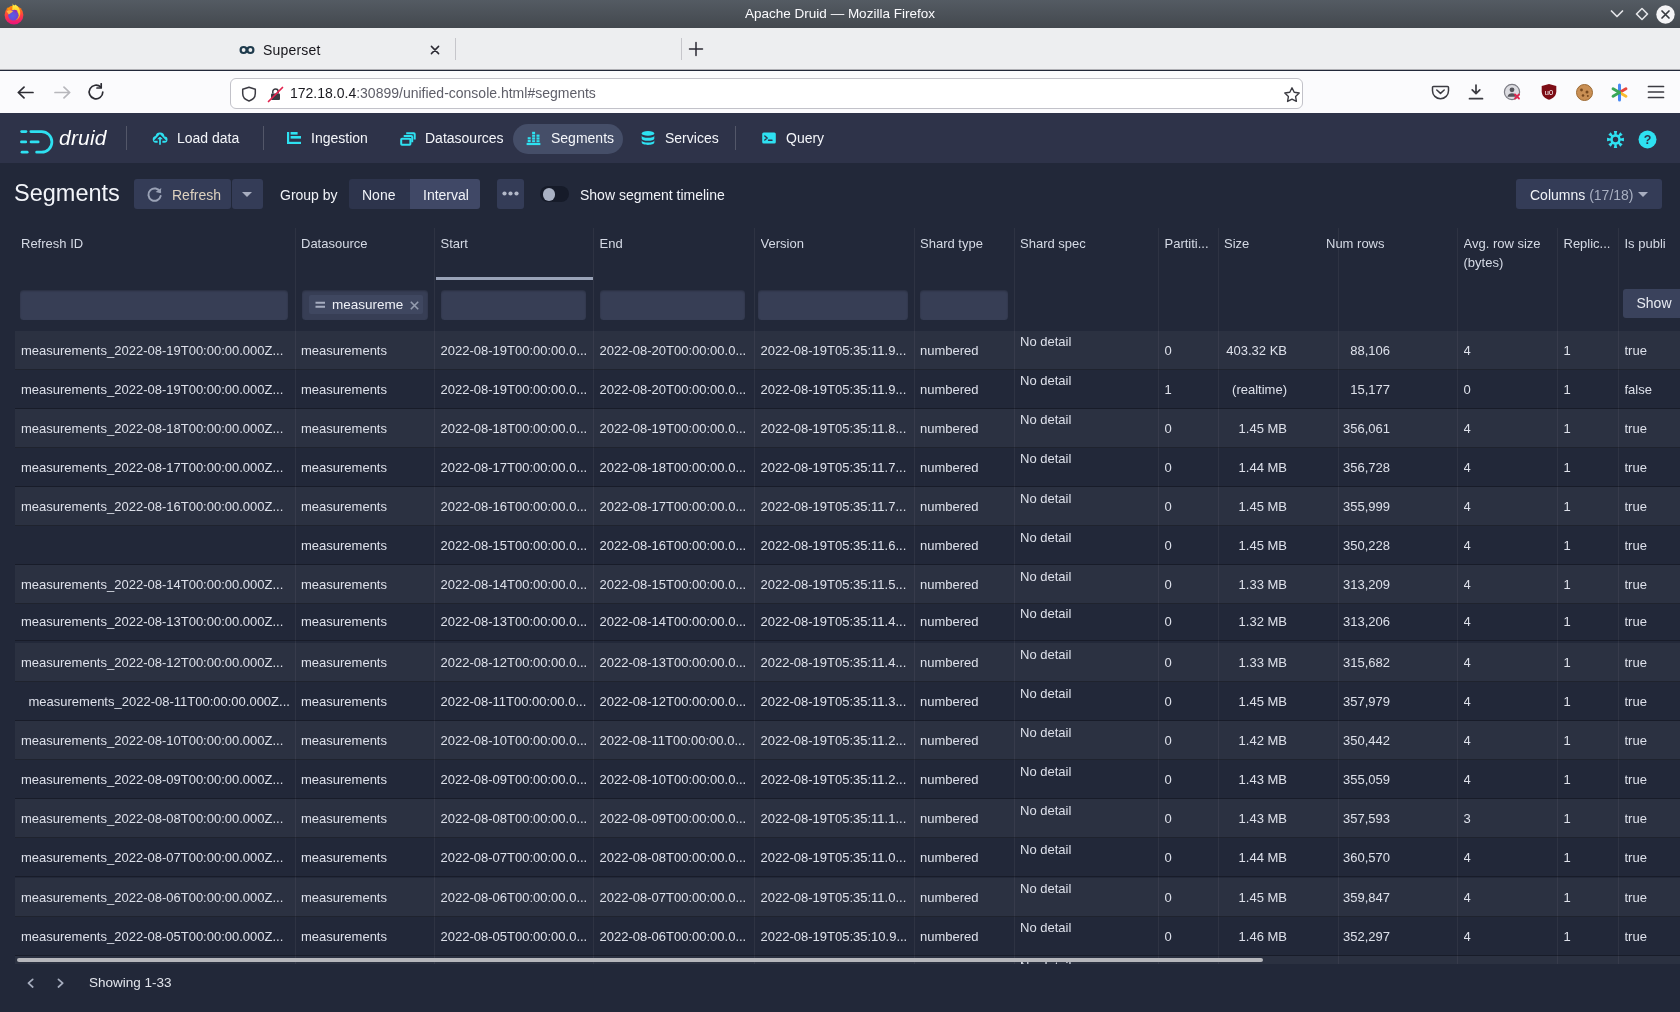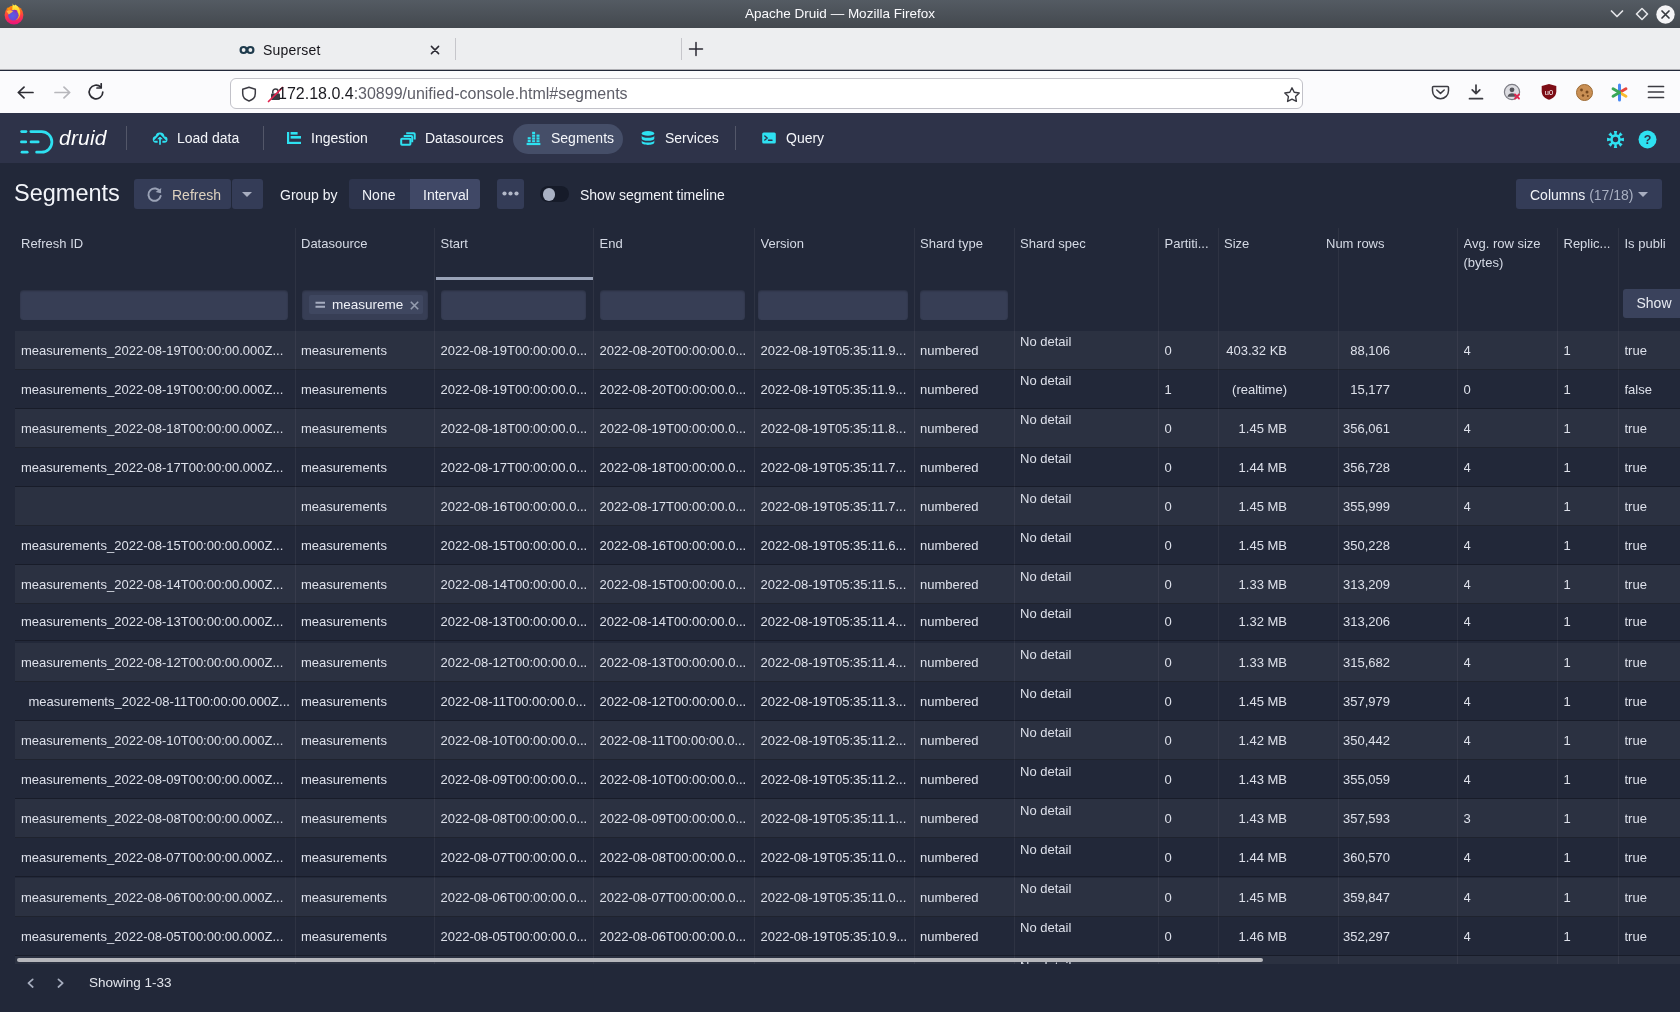--- a/index.html
+++ b/index.html
@@ -9,21 +9,21 @@
 #titlebar .title{position:absolute;left:0;right:0;top:0;height:28px;line-height:28px;text-align:center;color:#fbfbfe;font-size:13.5px;}
 #tabbar{position:absolute;left:0;top:28px;width:1680px;height:42px;background:#edeef0;border-bottom:1px solid #b0b0b5;}
 .tab{position:absolute;top:4px;height:36px;border-radius:4px;font-size:14px;color:#15141a;letter-spacing:0.5px;}
 .tab.active{background:#fdfdfe;border:1px solid #cfd0d4;box-shadow:0 1px 2px rgba(0,0,0,0.18);}
 .tab.active .lbl{margin-left:-1px;margin-top:-1px;}
 .tab .fav{position:absolute;left:11px;top:10px;width:16px;height:16px;}
 .tab .lbl{position:absolute;left:35px;top:0;line-height:36px;letter-spacing:0.2px;white-space:nowrap;}
 .tclose{position:absolute;top:9px;width:18px;height:18px;}
 #urlrow{position:absolute;left:0;top:71px;width:1680px;height:42px;background:#fbfbfd;}
 #urlfield{position:absolute;left:230px;top:7px;width:1073px;height:31px;background:#ffffff;border:1px solid #c2c2c9;border-radius:6px;}
-#urltext{position:absolute;left:47px;top:0;line-height:29px;font-size:16px;color:#5e5e68;white-space:nowrap;}
+#urltext{position:absolute;left:59px;top:0;line-height:29px;font-size:14px;color:#5e5e68;white-space:nowrap;}
 #urltext b{color:#1b1b21;font-weight:normal;}
 
 #navbar{position:absolute;left:0;top:113px;width:1680px;height:50px;background:#2e3349;}
 .navitem{position:absolute;top:0;height:50px;color:#f4f6fa;font-size:14px;}
 .navitem .ic{position:absolute;top:17px;left:0;width:16px;height:16px;}
 .navitem .tx{position:absolute;left:25px;top:0;line-height:50px;white-space:nowrap;}
 .navsep{position:absolute;top:13px;width:1px;height:24px;background:rgba(255,255,255,0.18);}
 #segpill{position:absolute;left:512.5px;top:10.5px;width:110px;height:30px;background:#454e68;border-radius:15px;}
 
 #h1seg{position:absolute;left:14px;top:179.5px;font-size:23.5px;color:#f2f4f9;}
@@ -376,36 +376,36 @@
         <div class="c topal" style="left:1005.50px;width:131.50px;">No detail</div>
         <div class="c " style="left:1150.00px;width:46.50px;">0</div>
         <div class="c r" style="left:1204.50px;width:68.00px;">1.44 MB</div>
         <div class="c r" style="left:1323.50px;width:52.00px;">356,728</div>
         <div class="c " style="left:1449.00px;width:87.00px;">4</div>
         <div class="c " style="left:1549.00px;width:48.00px;">1</div>
         <div class="c " style="left:1610.00px;width:49.00px;">true</div>
         <div class="bb"></div>
       </div>
 <div class="tr odd" style="top:259.00px;height:39.05px;">
+        <div class="c " style="left:6.50px;width:275.00px;">measurements_2022-08-16T00:00:00.000Z...</div>
         <div class="c " style="left:286.50px;width:126.00px;">measurements</div>
         <div class="c " style="left:426.00px;width:152.00px;">2022-08-16T00:00:00.0...</div>
         <div class="c " style="left:585.00px;width:154.00px;">2022-08-17T00:00:00.0...</div>
         <div class="c " style="left:746.00px;width:152.50px;">2022-08-19T05:35:11.7...</div>
         <div class="c " style="left:905.50px;width:87.00px;">numbered</div>
         <div class="c topal" style="left:1005.50px;width:131.50px;">No detail</div>
         <div class="c " style="left:1150.00px;width:46.50px;">0</div>
         <div class="c r" style="left:1204.50px;width:68.00px;">1.45 MB</div>
         <div class="c r" style="left:1323.50px;width:52.00px;">355,999</div>
         <div class="c " style="left:1449.00px;width:87.00px;">4</div>
         <div class="c " style="left:1549.00px;width:48.00px;">1</div>
         <div class="c " style="left:1610.00px;width:49.00px;">true</div>
         <div class="bb"></div>
       </div>
 <div class="tr " style="top:298.05px;height:39.05px;">
-        <div class="c " style="left:6.50px;width:275.00px;">measurements_2022-08-15T00:00:00.000Z...</div>
         <div class="c " style="left:286.50px;width:126.00px;">measurements</div>
         <div class="c " style="left:426.00px;width:152.00px;">2022-08-15T00:00:00.0...</div>
         <div class="c " style="left:585.00px;width:154.00px;">2022-08-16T00:00:00.0...</div>
         <div class="c " style="left:746.00px;width:152.50px;">2022-08-19T05:35:11.6...</div>
         <div class="c " style="left:905.50px;width:87.00px;">numbered</div>
         <div class="c topal" style="left:1005.50px;width:131.50px;">No detail</div>
         <div class="c " style="left:1150.00px;width:46.50px;">0</div>
         <div class="c r" style="left:1204.50px;width:68.00px;">1.45 MB</div>
         <div class="c r" style="left:1323.50px;width:52.00px;">350,228</div>
         <div class="c " style="left:1449.00px;width:87.00px;">4</div>

